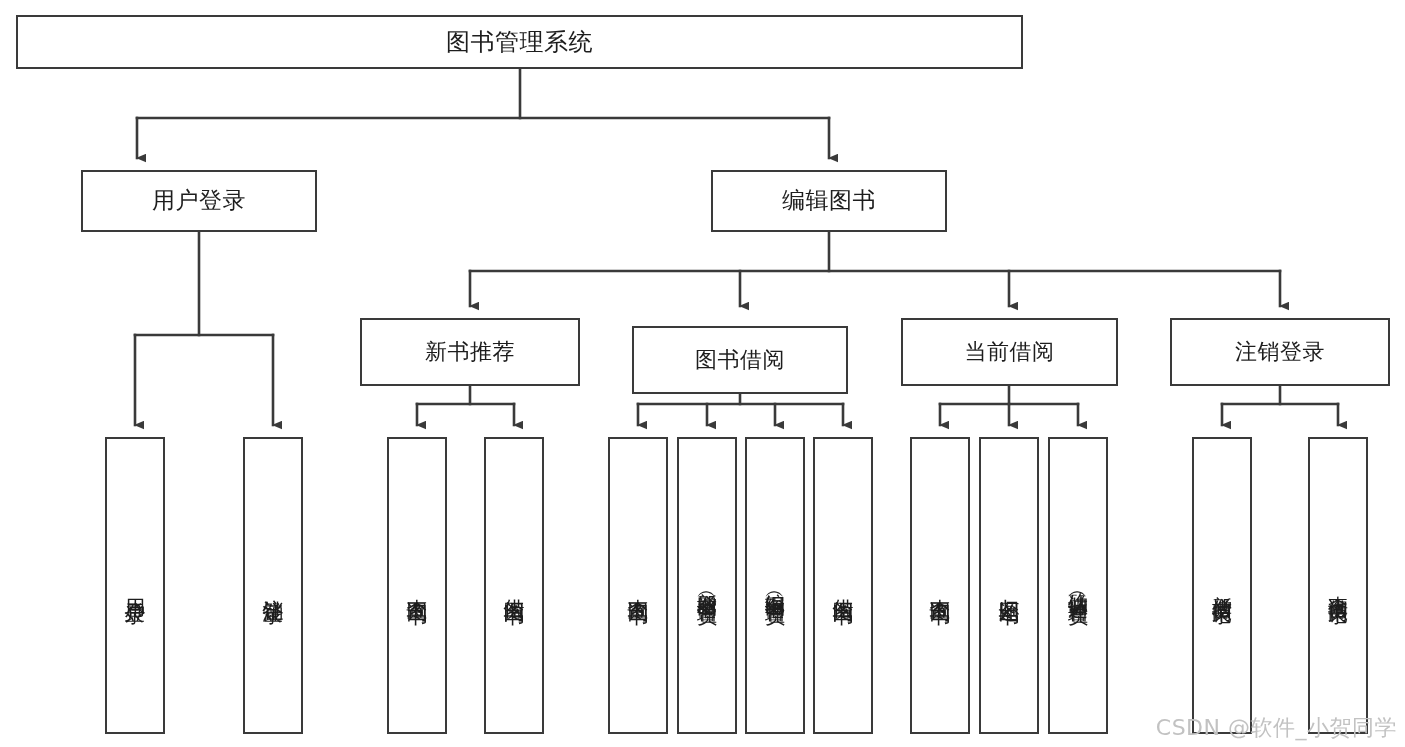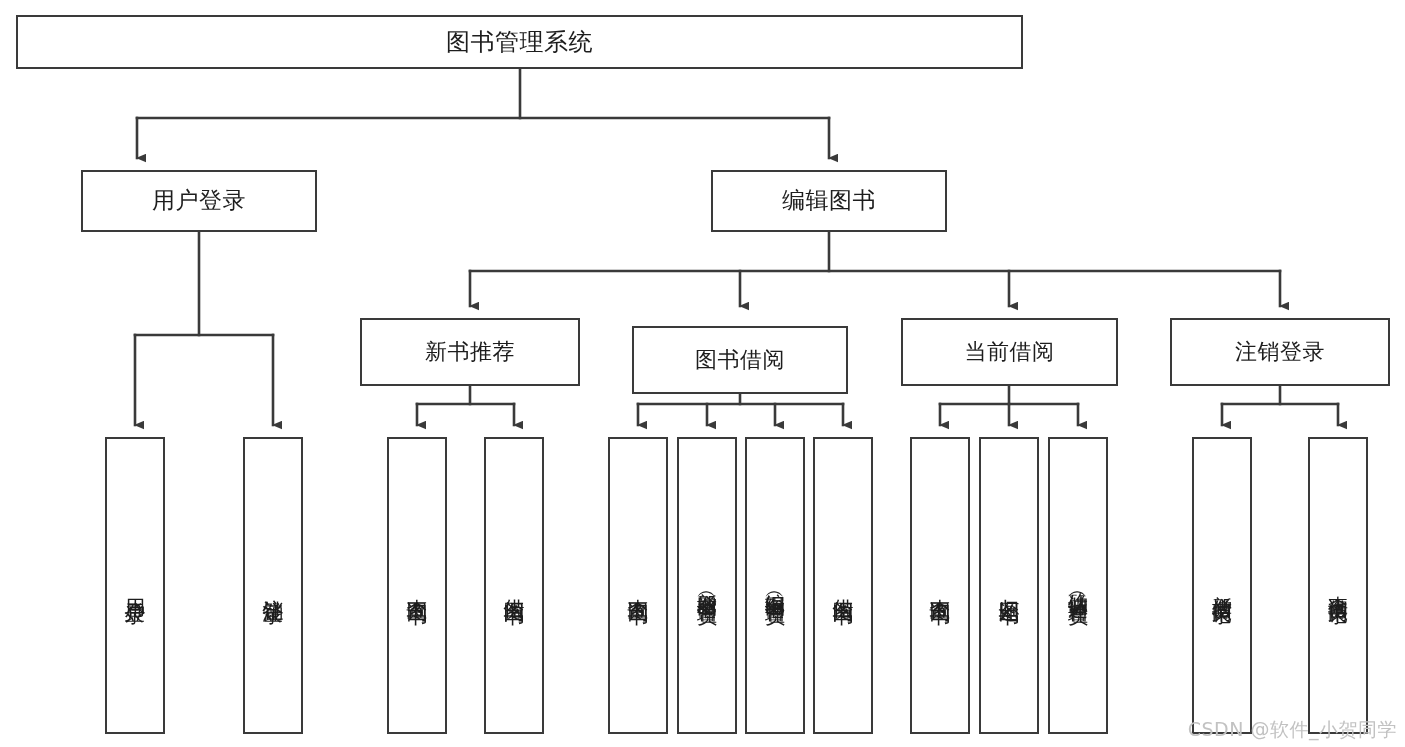--- a/index.html
+++ b/index.html
@@ -92,21 +92,21 @@
     max-height: 285px;
   }
   .node.leaf.tall .node-label {
     font-size: 20px;
   }
 
   .watermark {
     position: absolute;
     right: 8px;
     bottom: 4px;
-    font-size: 19px;
+    font-size: 22px;
     color: #c2c2c2;
     letter-spacing: 0.5px;
     user-select: none;
     white-space: nowrap;
   }
 </style>
 </head>
 <body>
 
 <div id="diagram-root">

